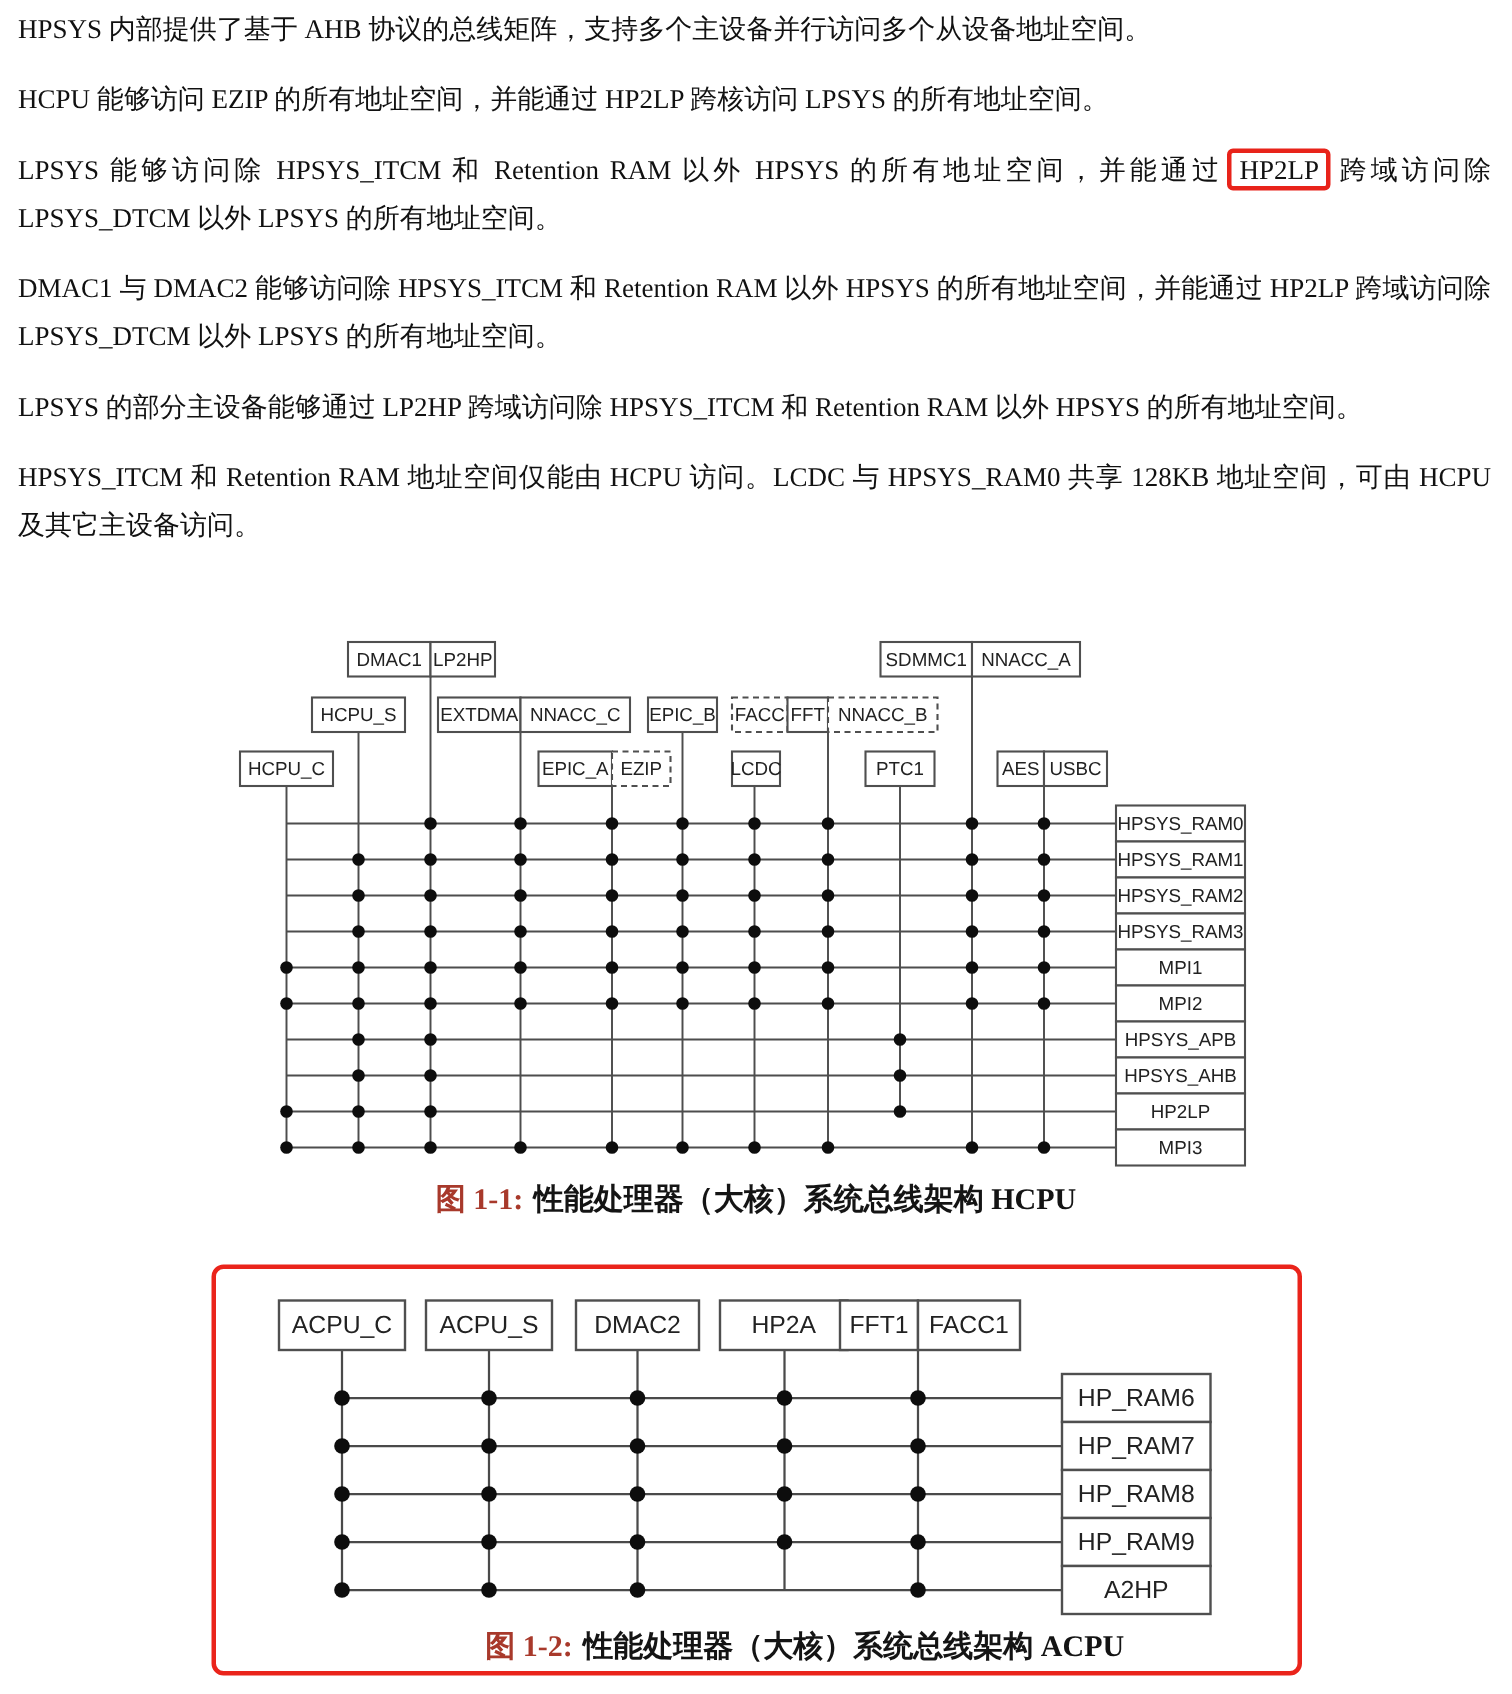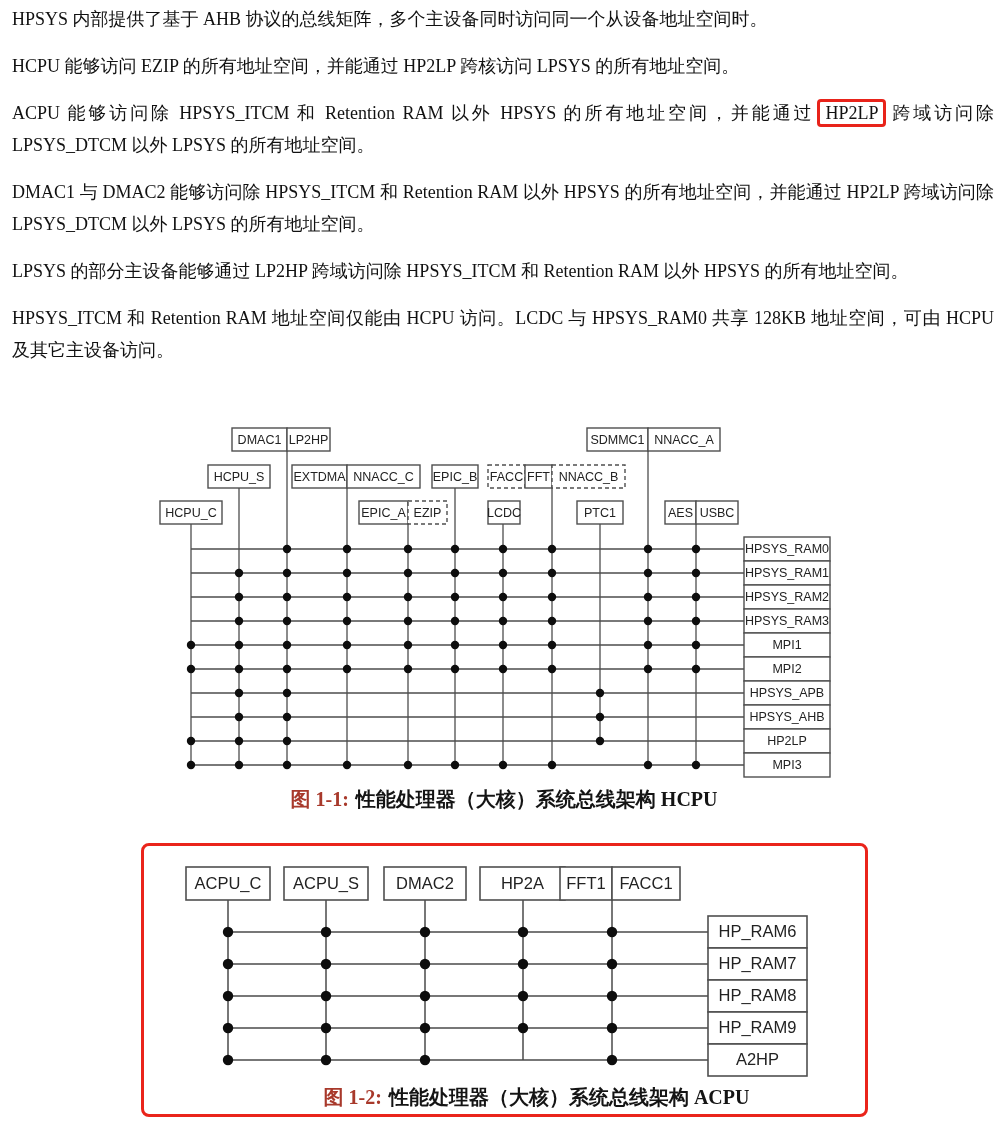--- a/index.html
+++ b/index.html
@@ -36,23 +36,23 @@
     font-family:"Liberation Sans","DejaVu Sans",sans-serif;
     fill:#222222;
   }
 </style>
 </head>
 <body>
 
 <div class="page">
 
   <div class="text-block">
-    <p class="para">HPSYS 内部提供了基于 AHB 协议的总线矩阵，多个主设备同时访问同一个从设备地址空间时。</p>
+    <p class="para">HPSYS 内部提供了基于 AHB 协议的总线矩阵，支持多个主设备并行访问多个从设备地址空间。</p>
     <p class="para">HCPU 能够访问 EZIP 的所有地址空间，并能通过 HP2LP 跨核访问 LPSYS 的所有地址空间。</p>
-    <p class="para"><span>ACPU 能够访问除 HPSYS_ITCM 和 Retention RAM 以外 HPSYS 的所有地址空间，并能通过</span><span class="hl-box">HP2LP</span><span>跨域访问除 LPSYS_DTCM 以外 LPSYS 的所有地址空间。</span></p>
+    <p class="para"><span>LPSYS 能够访问除 HPSYS_ITCM 和 Retention RAM 以外 HPSYS 的所有地址空间，并能通过</span><span class="hl-box">HP2LP</span><span>跨域访问除 LPSYS_DTCM 以外 LPSYS 的所有地址空间。</span></p>
     <p class="para">DMAC1 与 DMAC2 能够访问除 HPSYS_ITCM 和 Retention RAM 以外 HPSYS 的所有地址空间，并能通过 HP2LP 跨域访问除 LPSYS_DTCM 以外 LPSYS 的所有地址空间。</p>
     <p class="para">LPSYS 的部分主设备能够通过 LP2HP 跨域访问除 HPSYS_ITCM 和 Retention RAM 以外 HPSYS 的所有地址空间。</p>
     <p class="para">HPSYS_ITCM 和 Retention RAM 地址空间仅能由 HCPU 访问。LCDC 与 HPSYS_RAM0 共享 128KB 地址空间，可由 HCPU 及其它主设备访问。</p>
   </div>
 
   <div class="red-frame"></div>
 
   <svg id="diagram-layer" viewBox="0 0 1008 1129" xmlns="http://www.w3.org/2000/svg">
       <g>
         <line x1="191" y1="549" x2="744" y2="549" stroke="#4d4d4d" stroke-width="1.3"></line>

